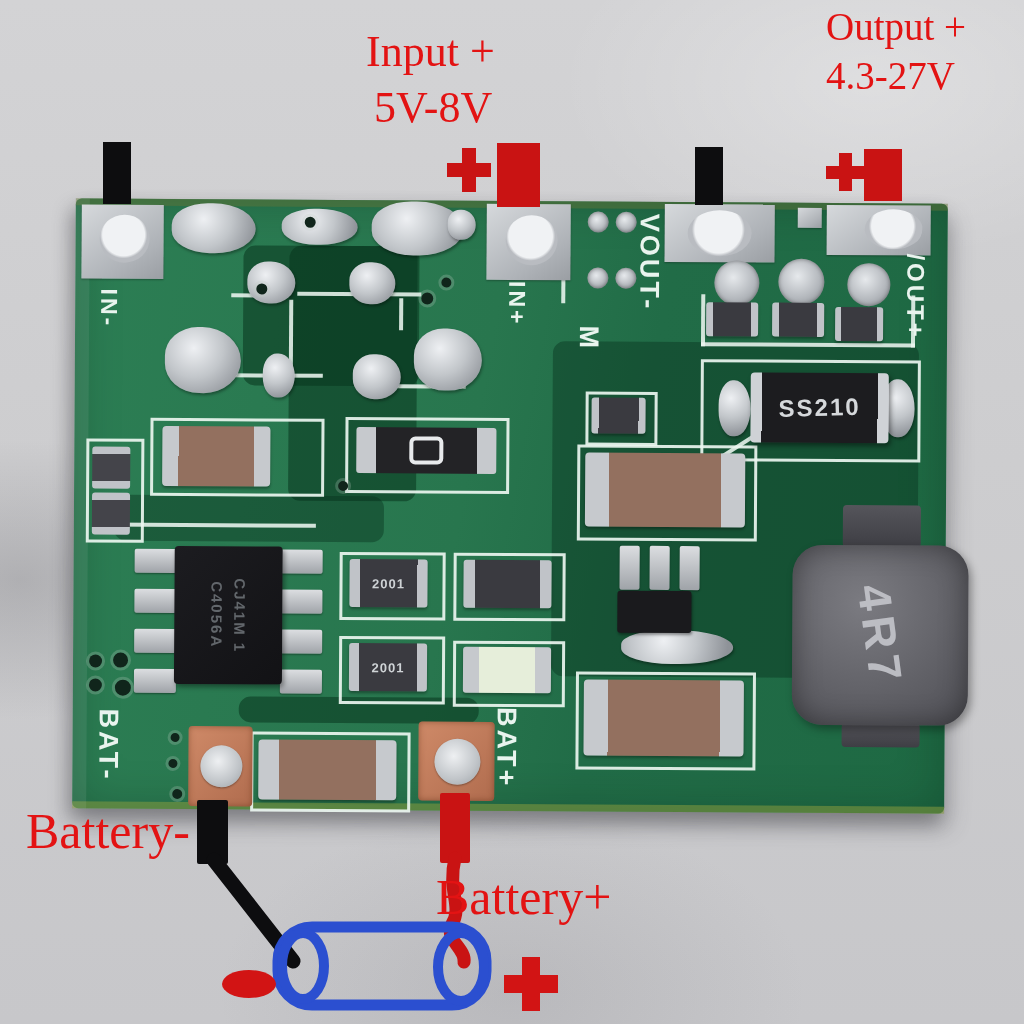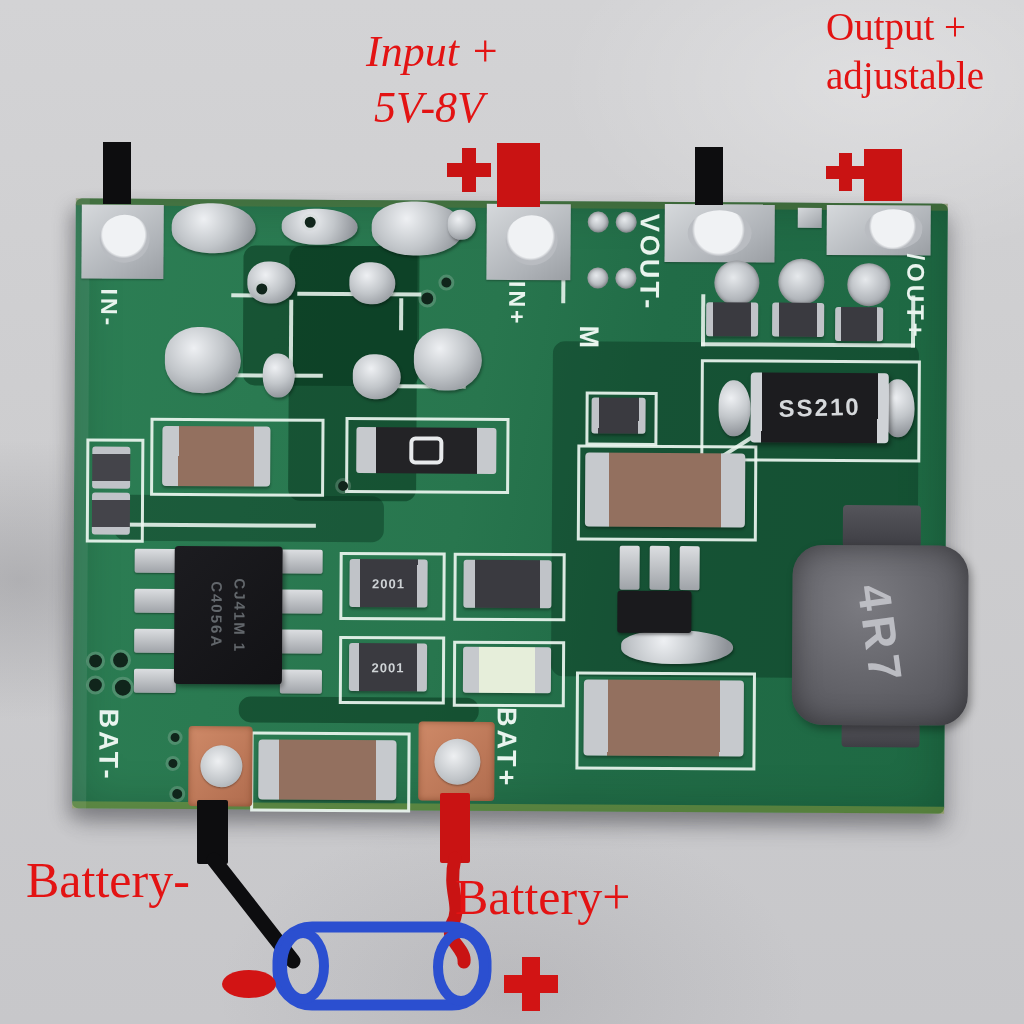--- a/index.html
+++ b/index.html
@@ -9,21 +9,21 @@
       radial-gradient(300px 200px at 20px 580px, rgba(110,110,115,0.30), rgba(0,0,0,0) 70%),
       radial-gradient(520px 300px at 85% 8%, rgba(255,255,255,0.28), rgba(0,0,0,0) 60%),
       radial-gradient(420px 260px at 50% 97%, rgba(120,120,125,0.18), rgba(0,0,0,0) 70%),
       linear-gradient(180deg,#d3d3d5 0%, #cdcdcf 45%, #c7c7ca 100%);
     font-family:"Liberation Serif","DejaVu Serif",serif;}
   
   .wm{position:absolute;left:55px;top:10px;font-family:"Liberation Sans","DejaVu Sans",sans-serif;
       font-weight:700;font-size:38px;letter-spacing:1px;color:#2d3033;z-index:12;}
   .ann{position:absolute;z-index:12;white-space:nowrap;}
   .blk{color:#0b0b0d;font-size:45px;}
-  .red{color:#e31313;font-style:italic;}
+  .red{color:#e31313;}
   .ann.big{font-size:44px;}
   .outblock{position:absolute;left:826px;top:2px;z-index:12;color:#e31313;
       font-size:39px;line-height:49px;}
   .bat{font-size:50px;color:#e31313;}
   
   .mk{position:absolute;z-index:11;}
   .mk.black{background:#0d0d0f;}
   .mk.redbar{background:#c91313;}
   .cross{position:absolute;z-index:11;--s:44px;--t:14px;width:var(--s);height:var(--s);}
   .cross::before{content:"";position:absolute;left:0;top:calc((var(--s) - var(--t))/2);
@@ -102,24 +102,24 @@
 </style>
 </head>
 <body>
 
 <div class="stage">
 
   <div class="ann big red" style="left:366px;top:26px;">Input +</div>
   <div class="ann big red" style="left:374px;top:82px;">5V-8V</div>
   <div class="outblock">
     <div>Output +</div>
-    <div>adjustable</div>
+    <div>4.3-27V</div>
   </div>
-  <div class="ann bat" style="left:26px;top:851px;">Battery-</div>
-  <div class="ann bat" style="left:455px;top:868px;">Battery+</div>
+  <div class="ann bat" style="left:26px;top:802px;">Battery-</div>
+  <div class="ann bat" style="left:436px;top:868px;">Battery+</div>
 
   <div class="mk black" style="left:103px;top:142px;width:28px;height:62px;"></div>
   <div class="cross" style="left:447px;top:148px;"></div>
   <div class="mk redbar" style="left:497px;top:143px;width:43px;height:64px;"></div>
   <div class="mk black" style="left:695px;top:147px;width:28px;height:58px;"></div>
   <div class="cross" style="left:826px;top:153px;--s:38px;--t:13px;"></div>
   <div class="mk redbar" style="left:864px;top:149px;width:38px;height:52px;"></div>
 
   <div class="pcb">
     <div class="edgeL"></div>

